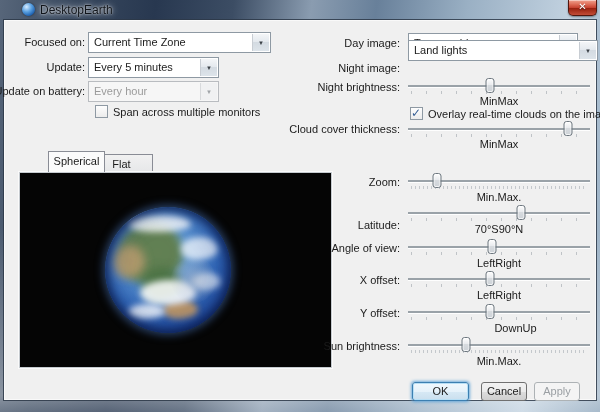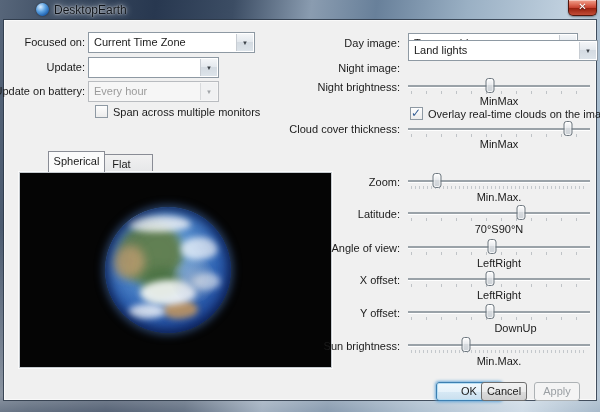--- a/index.html
+++ b/index.html
@@ -4,21 +4,21 @@
 <style>
   html,body{margin:0;padding:0;background:#888;}
   *{box-sizing:border-box;}
   .window{
     position:relative;width:600px;height:412px;overflow:hidden;
     font-family:"Liberation Sans","DejaVu Sans",sans-serif;font-size:11px;color:#1b1b1b;
     background:
       linear-gradient(180deg, rgba(255,255,255,0) 0%, rgba(255,255,255,0) 55%, rgba(255,255,255,.38) 96%, rgba(255,255,255,.22) 100%),
       linear-gradient(97deg,#57667a 0%,#38485e 12%,#283850 24%,#3c4d64 36%,#8a9cb0 48%,#68809a 58%,#9ab0c4 72%,#c2d2e0 88%,#8fa7bd 100%);
   }
-  .titlebar{position:absolute;left:14px;top:0;right:0;height:20px;border-radius:6px;}
+  .titlebar{position:absolute;left:0;top:0;right:0;height:20px;border-radius:6px;}
   .app-icon{position:absolute;left:22px;top:3px;width:13px;height:13px;border-radius:50%;
     background:radial-gradient(circle at 35% 30%,#d8ecff,#5aa0e0 40%,#1c5fae 75%,#0c3c7a);
     box-shadow:0 0 2px rgba(0,0,0,.6);}
   .title{position:absolute;left:40px;top:3px;font-size:12px;color:#10141a;
     text-shadow:0 0 6px rgba(255,255,255,.9),0 0 2px rgba(255,255,255,.8);white-space:nowrap;}
   .close-btn{position:absolute;right:3px;top:0;width:29px;height:16px;border-radius:0 0 5px 5px;
     background:linear-gradient(180deg,#f0a28f 0%,#dd6a55 30%,#c23a29 55%,#99210f 56%,#c24d38 100%);
     border:1px solid #51160e;border-top:none;box-shadow:inset 0 1px 0 rgba(255,255,255,.45),0 1px 2px rgba(0,0,0,.4);
     color:#fff;text-align:center;line-height:14px;font-size:10px;font-weight:bold;cursor:pointer;
     text-shadow:0 1px 1px rgba(0,0,0,.6);}
@@ -105,29 +105,30 @@
     <span class="app-icon"></span>
     <span class="title">DesktopEarth</span>
     <div class="close-btn">
       <span>✕</span>
     </div>
   </div>
 
   <div class="client"></div>
 
   <span class="lbl r-anchor" style="right:515px;top:36px;">Focused on:</span>
-  <div class="combo" style="left:88px;top:32px;width:167px;">
+  <div class="combo" style="left:88px;top:32px;width:183px;">
     <span class="combo-text">Current Time Zone</span>
     <span class="combo-btn">
       <span class="arr">▼</span>
     </span>
   </div>
 
   <span class="lbl r-anchor" style="right:515px;top:61px;">Update:</span>
   <div class="combo" style="left:88px;top:57px;width:131px;">
+    <span class="combo-text">Every 5 minutes</span>
     <span class="combo-btn">
       <span class="arr">▼</span>
     </span>
   </div>
 
   <span class="lbl r-anchor" style="right:515px;top:85px;">Update on battery:</span>
   <div class="combo disabled" style="left:88px;top:81px;width:131px;">
     <span class="combo-text">Every hour</span>
     <span class="combo-btn">
       <span class="arr">▼</span>
@@ -209,21 +210,21 @@
   <div class="slider dense" style="left:408px;top:173px;width:182px;">
     <div class="track"></div>
     <div class="ticks"></div>
     <div class="thumb" style="left: 16%;"></div>
   </div>
   <div class="range-labels" style="left:408px;top:191px;width:182px;">
     <span>Min.</span>
     <span>Max.</span>
   </div>
 
-  <span class="lbl r-anchor" style="right:200px;top:208px;">Latitude:</span>
+  <span class="lbl r-anchor" style="right:200px;top:219px;">Latitude:</span>
   <div class="slider" style="left:408px;top:205px;width:182px;">
     <div class="track"></div>
     <div class="ticks"></div>
     <div class="thumb" style="left: 62%;"></div>
   </div>
   <div class="range-labels" style="left:408px;top:223px;width:182px;">
     <span>70°S</span>
     <span>90°N</span>
   </div>
 
@@ -264,21 +265,21 @@
   <div class="slider dense" style="left:408px;top:337px;width:182px;">
     <div class="track"></div>
     <div class="ticks"></div>
     <div class="thumb" style="left: 32%;"></div>
   </div>
   <div class="range-labels" style="left:408px;top:355px;width:182px;">
     <span>Min.</span>
     <span>Max.</span>
   </div>
 
-  <div class="btn focused" style="left:436px;top:382px;width:66px;text-align:center;">
+  <div class="btn focused" style="left:412px;top:382px;width:57px;text-align:center;">
     <span>OK</span>
   </div>
   <div class="btn" style="left:481px;top:382px;width:46px;">
     <span>Cancel</span>
   </div>
   <div class="btn disabled" style="left:534px;top:382px;width:46px;">
     <span>Apply</span>
   </div>
 
 </div>

